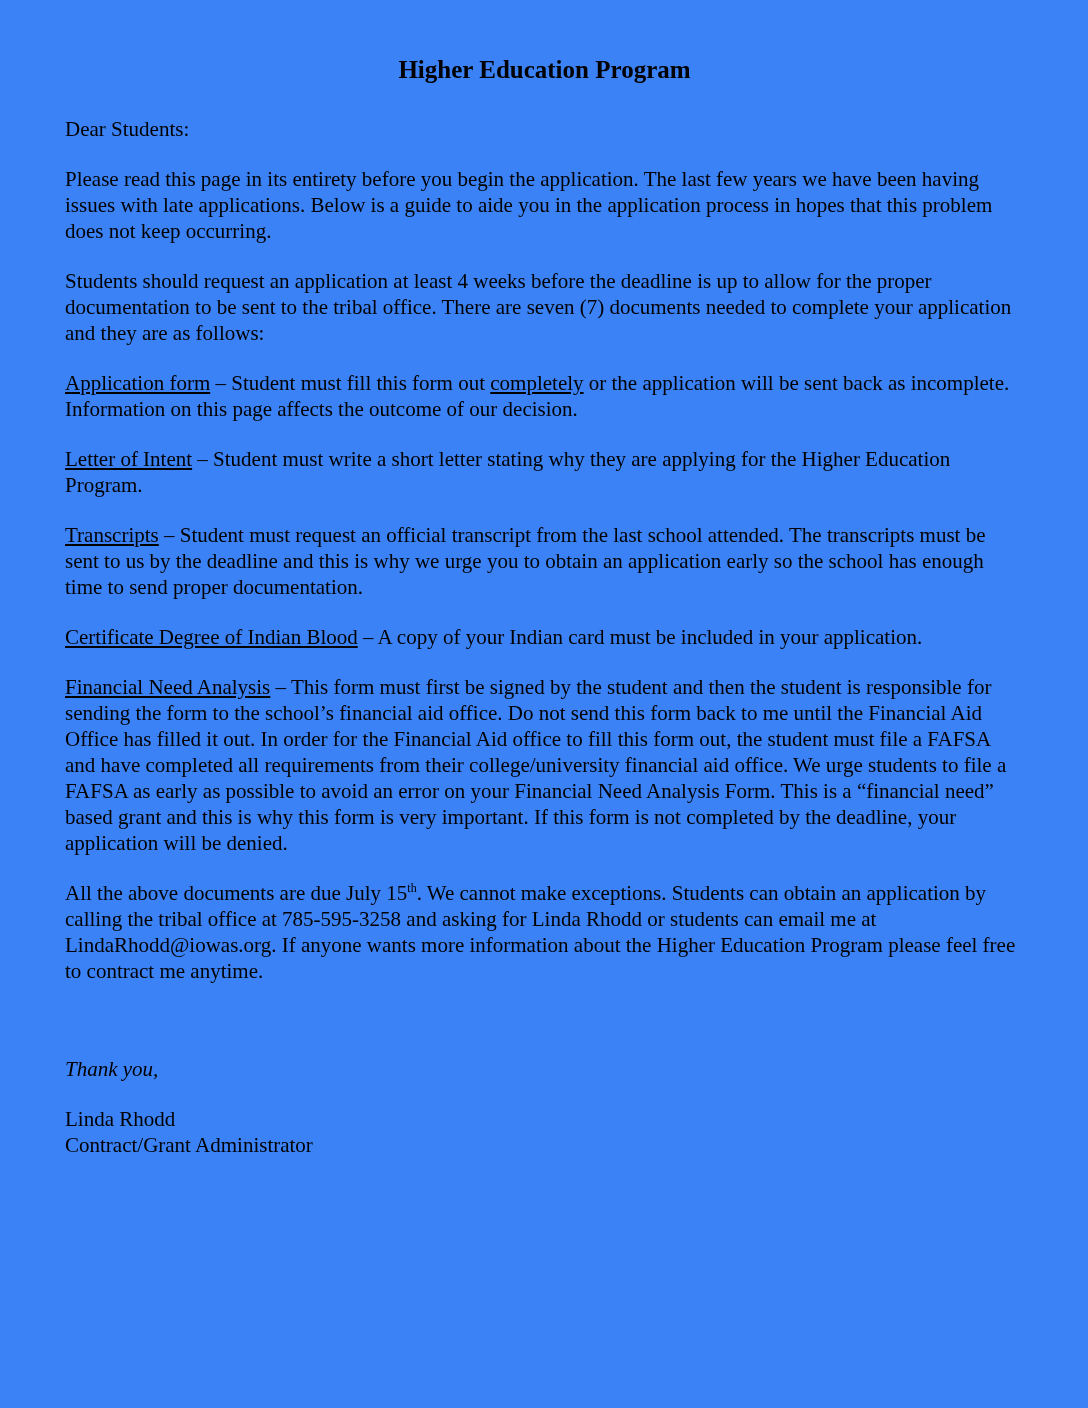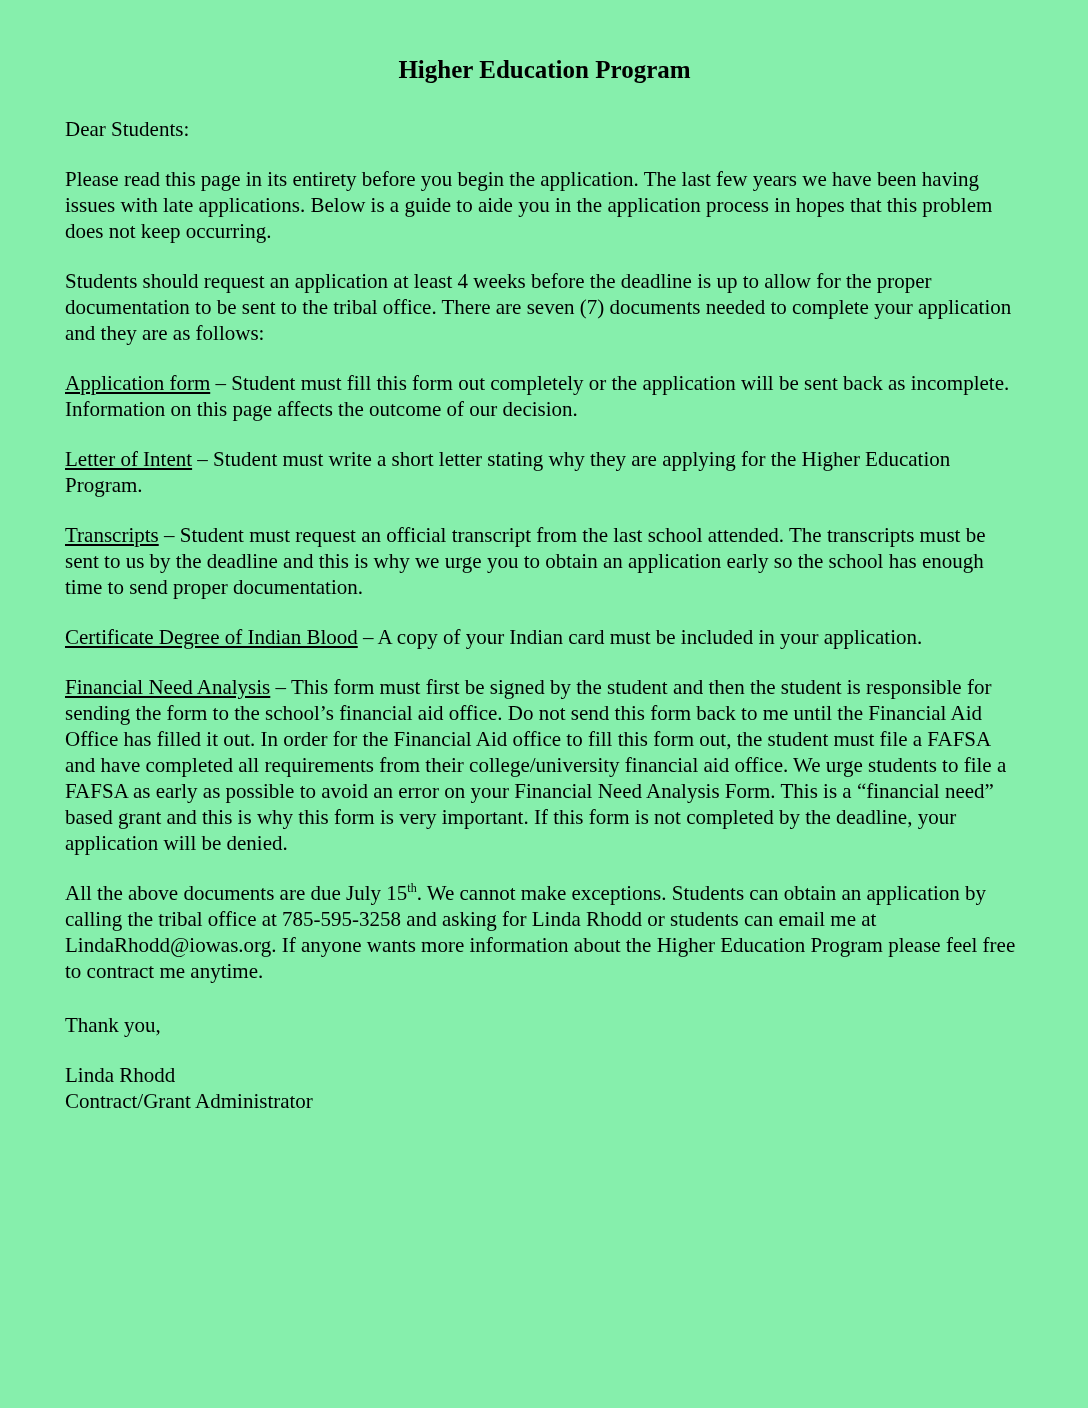--- a/index.html
+++ b/index.html
@@ -8,39 +8,39 @@
     width: 1088px;
     height: 1408px;
     font-family: "Liberation Serif", "DejaVu Serif", serif;
     color: #000000;
     overflow: hidden;
   }
   .page {
     width: 1088px;
     height: 1408px;
     padding: 56px 64px 0 65px;
-    background: #86efac;
+    background: #3b82f6;
   }
   .title {
     font-size: 25px;
     font-weight: bold;
     text-align: center;
     margin-bottom: 32px;
   }
   .para {
     font-size: 21px;
     line-height: 26px;
     margin-bottom: 24px;
   }
   .heading {
     font-weight: normal;
     text-decoration: underline;
   }
-  .u { }
-  .thanks { margin-top: 28px; }
+  .u { text-decoration: underline; }
+  .thanks { margin-top: 72px; font-style: italic; }
   .sig { margin-bottom: 0; }
   sup {
     font-size: 12px;
     line-height: 0;
     vertical-align: super;
   }
 </style>
 </head>
 <body>
 

